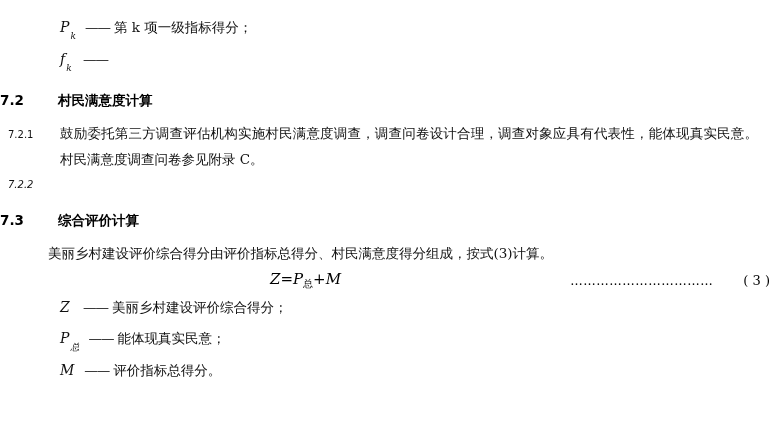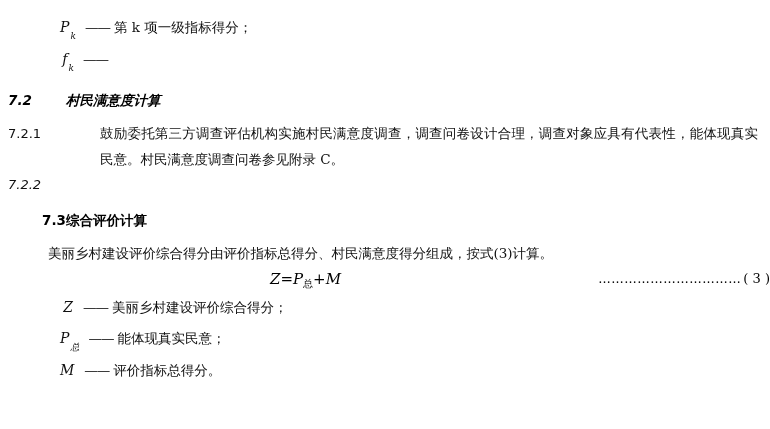--- a/index.html
+++ b/index.html
@@ -34,21 +34,20 @@
     display: flex;
     align-items: baseline;
     white-space: nowrap;
   }
   .sym {
     font-family: "DejaVu Serif", "Liberation Serif", serif;
     font-style: italic;
     font-size: 14px;
     display: inline-block;
     min-width: 13px;
-    text-align: right;
   }
   .sub {
     font-size: 9px;
     font-style: italic;
     vertical-align: sub;
     position: relative;
     top: 3px;
     left: 1px;
   }
   .dash {
@@ -67,38 +66,38 @@
   .heading .num {
     display: inline-block;
     width: 58px;
   }
   .para {
     display: flex;
     align-items: baseline;
   }
   .para .num {
     font-family: "DejaVu Sans", "Liberation Sans", sans-serif;
-    font-size: 13px;
+    font-size: 10px;
     display: inline-block;
     width: 52px;
     flex: none;
   }
   .para .txt {
     flex: 1;
     text-align: justify;
-    margin-left: 40px;
   }
   .blk {
     margin-left: 48px;
   }
   .formula-row {
     display: flex;
-    align-items: center;
+    align-items: flex-end;
     margin-left: 60px;
     margin-top: 4px;
+    gap: 28px;
   }
   .formula {
     flex: none;
     margin-left: 210px;
     font-size: 15px;
     font-family: "DejaVu Serif", "Liberation Serif", serif;
   }
   .formula .it {
     font-style: italic;
   }
@@ -137,39 +136,39 @@
       <span>第 k 项一级指标得分；</span>
     </div>
     <div class="def-line">
       <span class="sym"><span>f</span><span class="sub">k</span></span>
       <span class="dash">——</span>
     </div>
   </div>
 
   <div class="sp-b"></div>
 
-  <div class="heading" style="margin-left:8px;font-style:italic;">
+  <div class="heading" style="">
     <span class="num">7.2</span>
     <span>村民满意度计算</span>
   </div>
 
   <div class="sp-a"></div>
 
   <div class="para body-text" style="margin-left:8px; margin-right:12px;">
     <span class="num">7.2.1</span>
     <span class="txt">鼓励委托第三方调查评估机构实施村民满意度调查，调查问卷设计合理，调查对象应具有代表性，能体现真实民意。村民满意度调查问卷参见附录 C。</span>
   </div>
 
   <div class="para body-text" style="margin-left:8px; margin-right:12px;font-style:italic;">
     <span class="num">7.2.2</span>
   </div>
 
   <div class="sp-b"></div>
 
-  <div class="heading" style="margin-left:8px;text-align:right;">
+  <div class="heading" style="margin-left:0;">
     <span class="num">7.3</span>
     <span>综合评价计算</span>
   </div>
 
   <div class="sp-a"></div>
 
   <div class="blk body-text">美丽乡村建设评价综合得分由评价指标总得分、村民满意度得分组成，按式(3)计算。</div>
 
   <div class="formula-row">
     <span class="formula">

